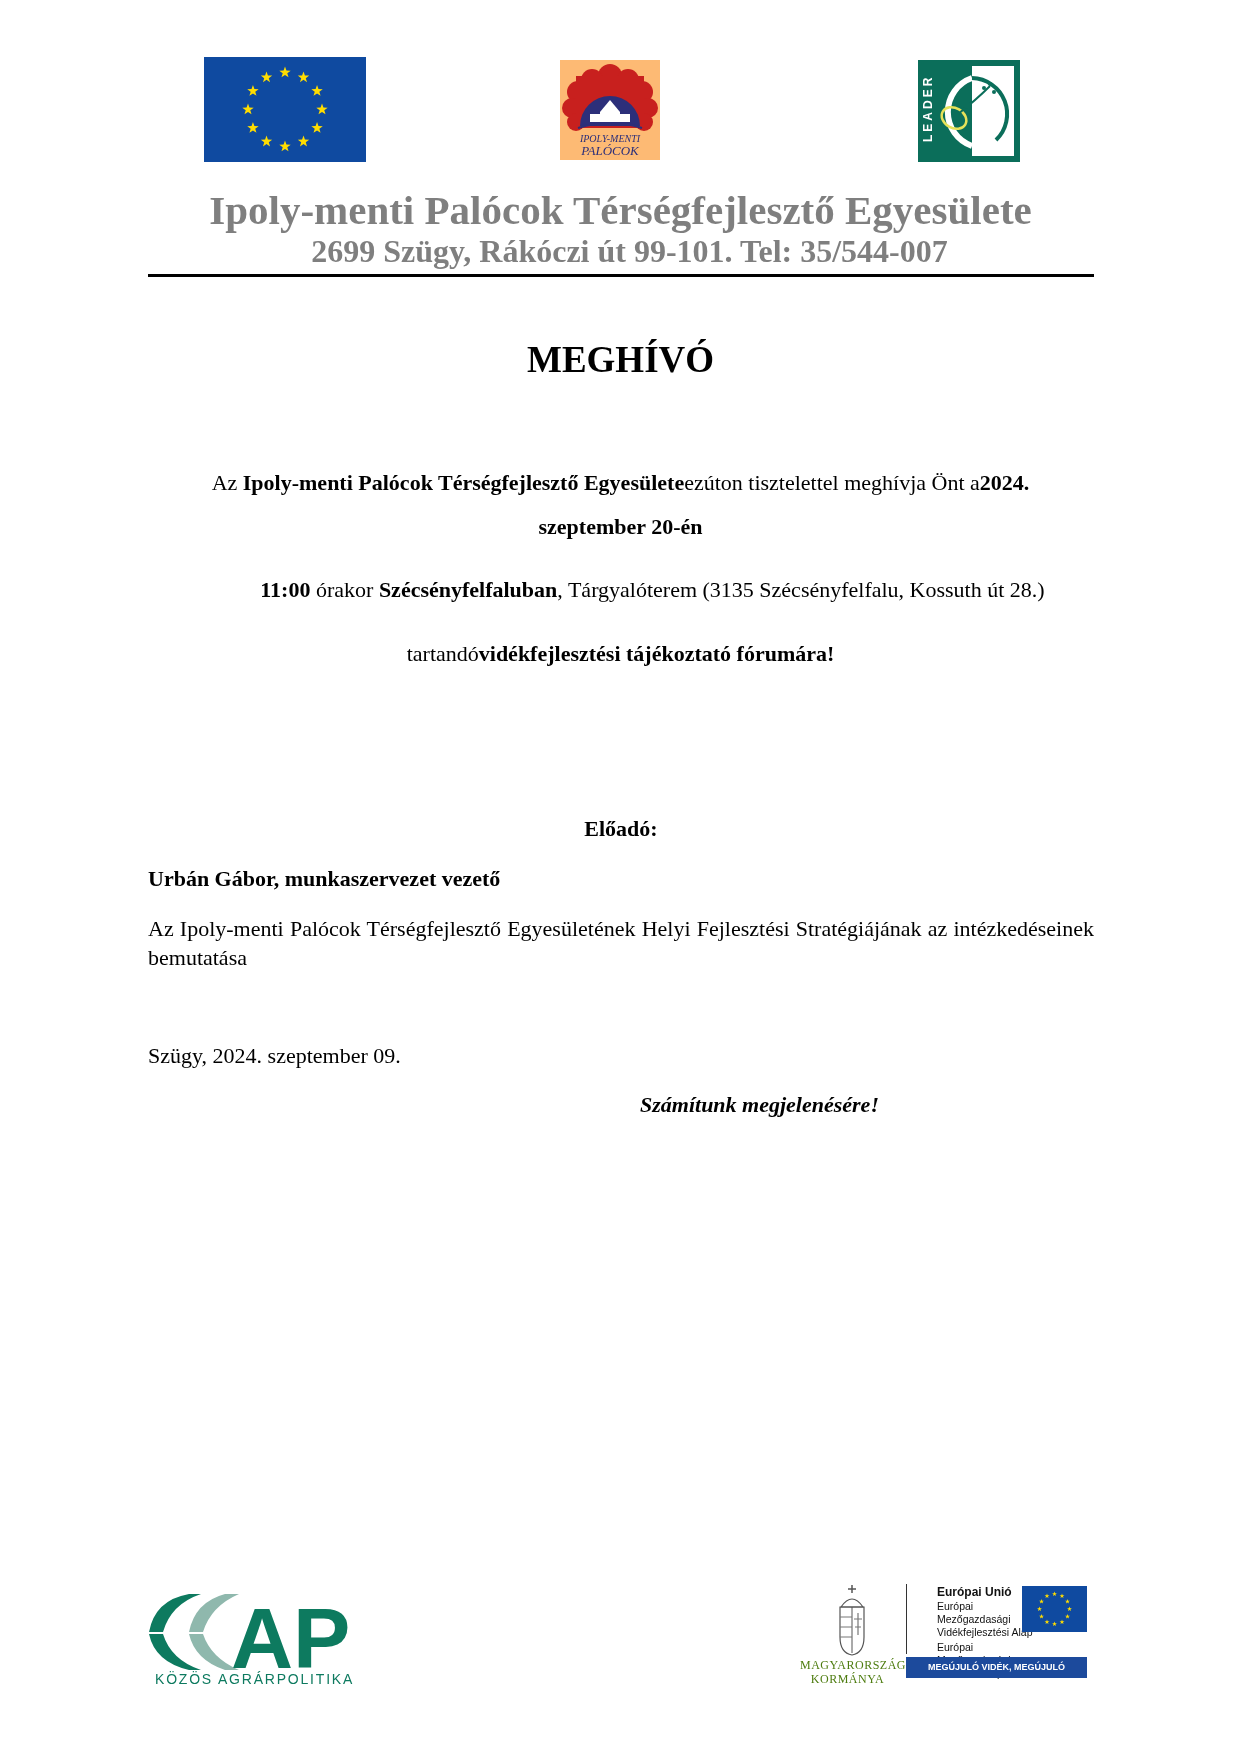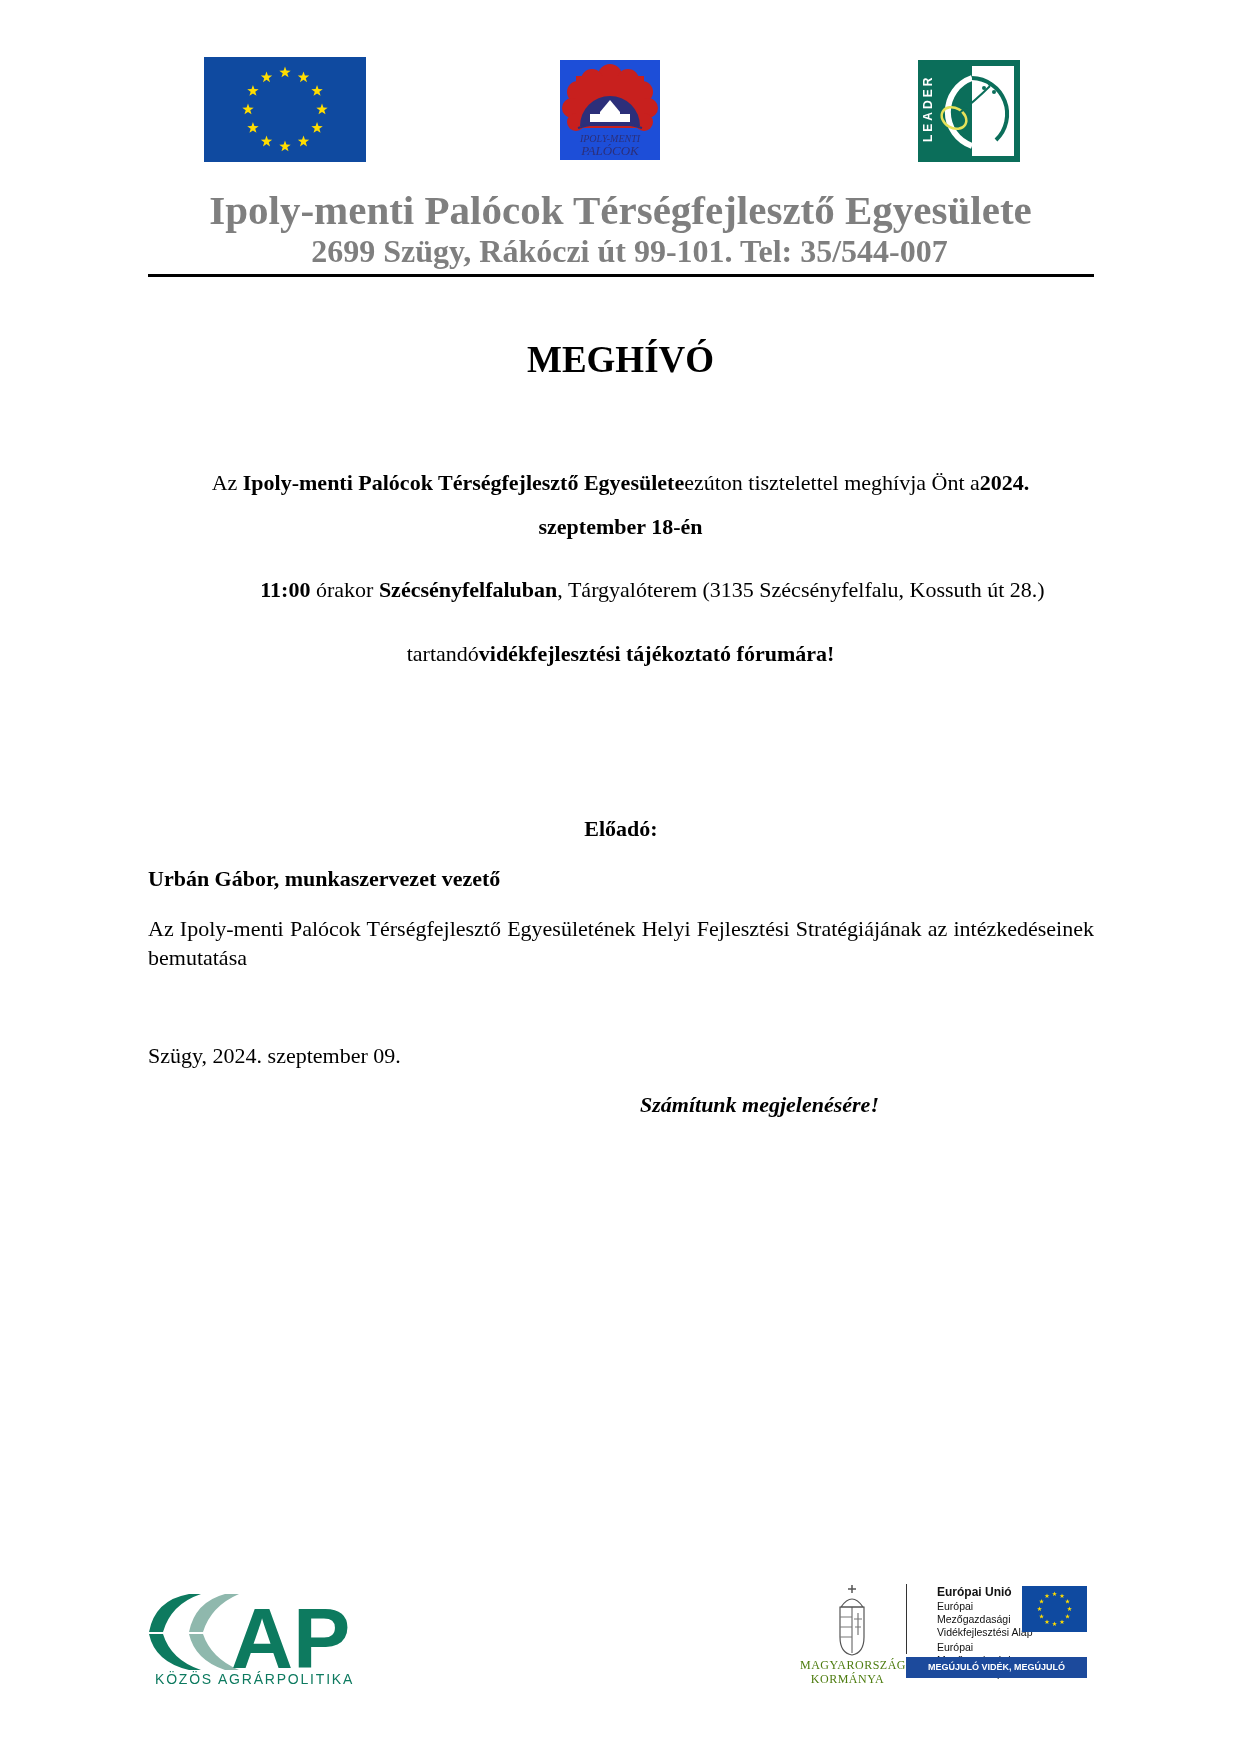--- a/index.html
+++ b/index.html
@@ -3,21 +3,21 @@
 <meta charset="utf-8">
 <style>
   html, body { margin:0; padding:0; background:#fff; }
   body { width:1241px; height:1754px; position:relative; overflow:hidden;
          font-family:"Liberation Serif", "DejaVu Serif", serif; color:#000; }
   .abs { position:absolute; }
   .center { left:0; width:1241px; text-align:center; }
 
   
   #eu-flag { left:204px; top:57px; width:162px; height:105px; background:#0f4aa0; }
-  #palocok-logo { left:560px; top:60px; width:100px; height:100px; background:#1d4ed8; }
+  #palocok-logo { left:560px; top:60px; width:100px; height:100px; background:#fdba74; }
   #leader-logo { left:918px; top:60px; width:102px; height:102px; }
 
   .org-title { top:187px; font-size:41px; font-weight:bold; color:#7f7f7f; line-height:46px; }
   .org-address { top:233px; font-size:32px; font-weight:bold; color:#7f7f7f; line-height:36px;padding-left:9px; }
   .header-rule { left:148px; top:274px; width:946px; height:3px; background:#000; }
 
   .doc-title { top:338px; font-size:37px; font-weight:bold; line-height:44px; }
 
   .para { font-size:22px; line-height:26px; }
   .b { font-weight:bold; }
@@ -95,21 +95,21 @@
 
 <div class="abs center org-title">Ipoly-menti Palócok Térségfejlesztő Egyesülete</div>
 <div class="abs center org-address">2699 Szügy, Rákóczi út 99-101. Tel: 35/544-007</div>
 <div class="abs header-rule"></div>
 
 <div class="abs center doc-title">MEGHÍVÓ</div>
 
 <div class="abs center para" style="top:470px;">
   <span>Az </span><span class="b">Ipoly-menti Palócok Térségfejlesztő Egyesülete</span><span>ezúton tisztelettel meghívja Önt a</span><span class="b">2024.</span>
 </div>
-<div class="abs center para b" style="top:514px;">szeptember 18-én</div>
+<div class="abs center para b" style="top:514px;">szeptember 20-én</div>
 
 <div class="abs center para" style="top:577px;margin-left:32px;">
   <span class="b">11:00</span><span> órakor </span><span class="b">Szécsényfelfaluban</span><span>, Tárgyalóterem (3135 Szécsényfelfalu, Kossuth út 28.)</span>
 </div>
 
 <div class="abs center para" style="top:641px;">
   <span>tartandó</span><span class="b">vidékfejlesztési tájékoztató fórumára!</span>
 </div>
 
 <div class="abs left-block para b" style="top:816px;text-align:center;">Előadó:</div>

